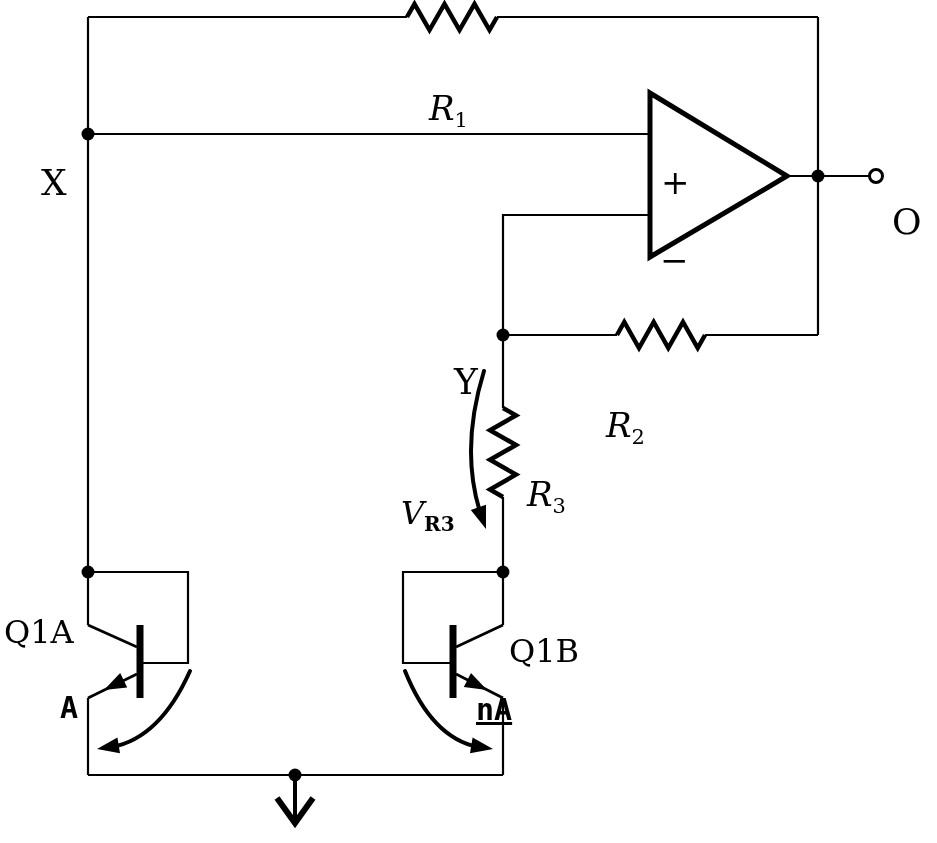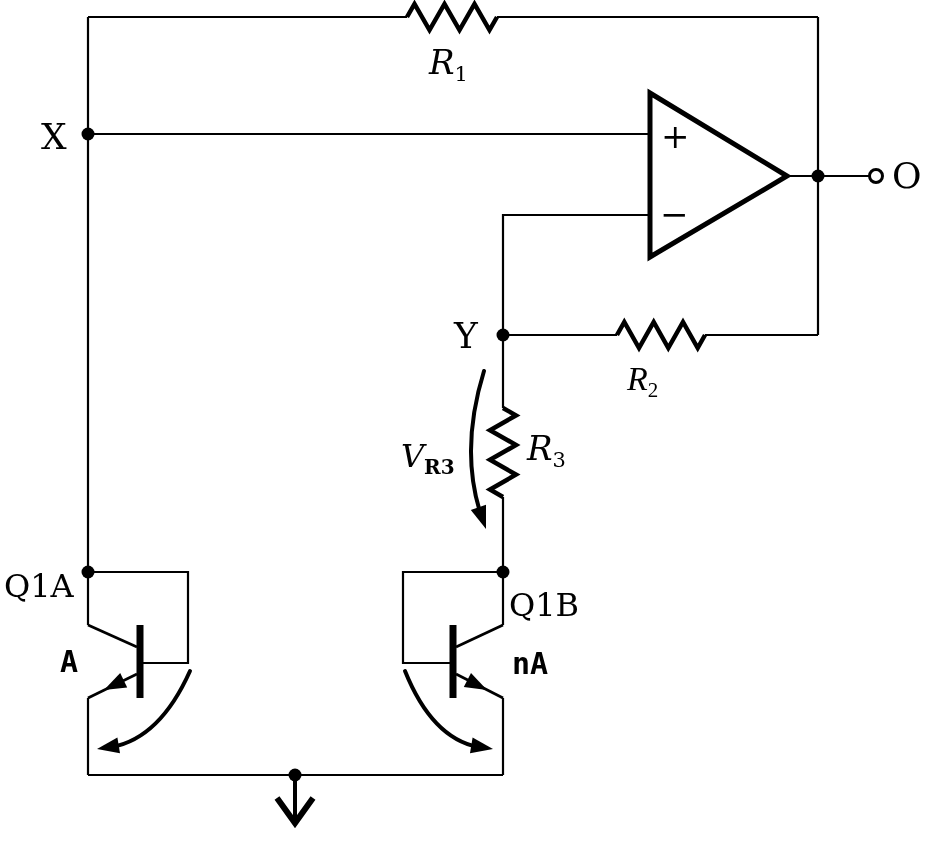--- a/index.html
+++ b/index.html
@@ -14,20 +14,21 @@
     width: 937px; height: 843px;
     background: #ffffff;
   }
   #stage svg { position: absolute; left: 0; top: 0; }
   .lbl {
     position: absolute;
     color: #000;
     line-height: 1;
     white-space: nowrap;
     font-family: "DejaVu Serif", serif;
+    margin-top: 46px;
   }
   .roman  { font-style: normal; }
   .ital   { font-style: italic; }
   .f36 { font-size: 36px; }
   .f34 { font-size: 34px; }
   .f32 { font-size: 32px; }
   .sub {
     font-size: 21px;
     font-style: normal;
     vertical-align: -7px;
@@ -136,35 +137,35 @@
   <div class="lbl roman f36" style="left:892px; top:158px;">O</div>
 
   <div class="lbl sign" style="left:661px; top:119px;">+</div>
 
   <div class="lbl sign" style="left:660px; top:197px;">−</div>
 
   <div class="lbl f34" style="left:429px; top:45px;">
     <span class="ital">R</span><span class="sub">1</span>
   </div>
 
-  <div class="lbl f34" style="left:627px; top:362px;font-family:Liberation Serif, serif;">
+  <div class="lbl f34" style="left:606px; top:362px;">
     <span class="ital">R</span><span class="sub">2</span>
   </div>
 
   <div class="lbl f34" style="left:527px; top:431px;">
     <span class="ital">R</span><span class="sub">3</span>
   </div>
 
-  <div class="lbl f32" style="left:401px; top:440px;">
+  <div class="lbl f32" style="left:401px; top:451px;">
     <span class="ital">V</span><span class="sub sub-bold">R3</span>
   </div>
 
   <div class="lbl roman f32" style="left:4px; top:570px;">Q1A</div>
 
   <div class="lbl roman f32" style="left:509px; top:589px;">Q1B</div>
 
   <div class="lbl mono" style="left:60px; top:647px;">A</div>
 
-  <div class="lbl mono" style="left:512px; top:649px;">nA</div>
+  <div class="lbl mono" style="left:476px; top:649px;text-decoration:underline;">nA</div>
 
 
 
 </div>
 
 </body></html>

